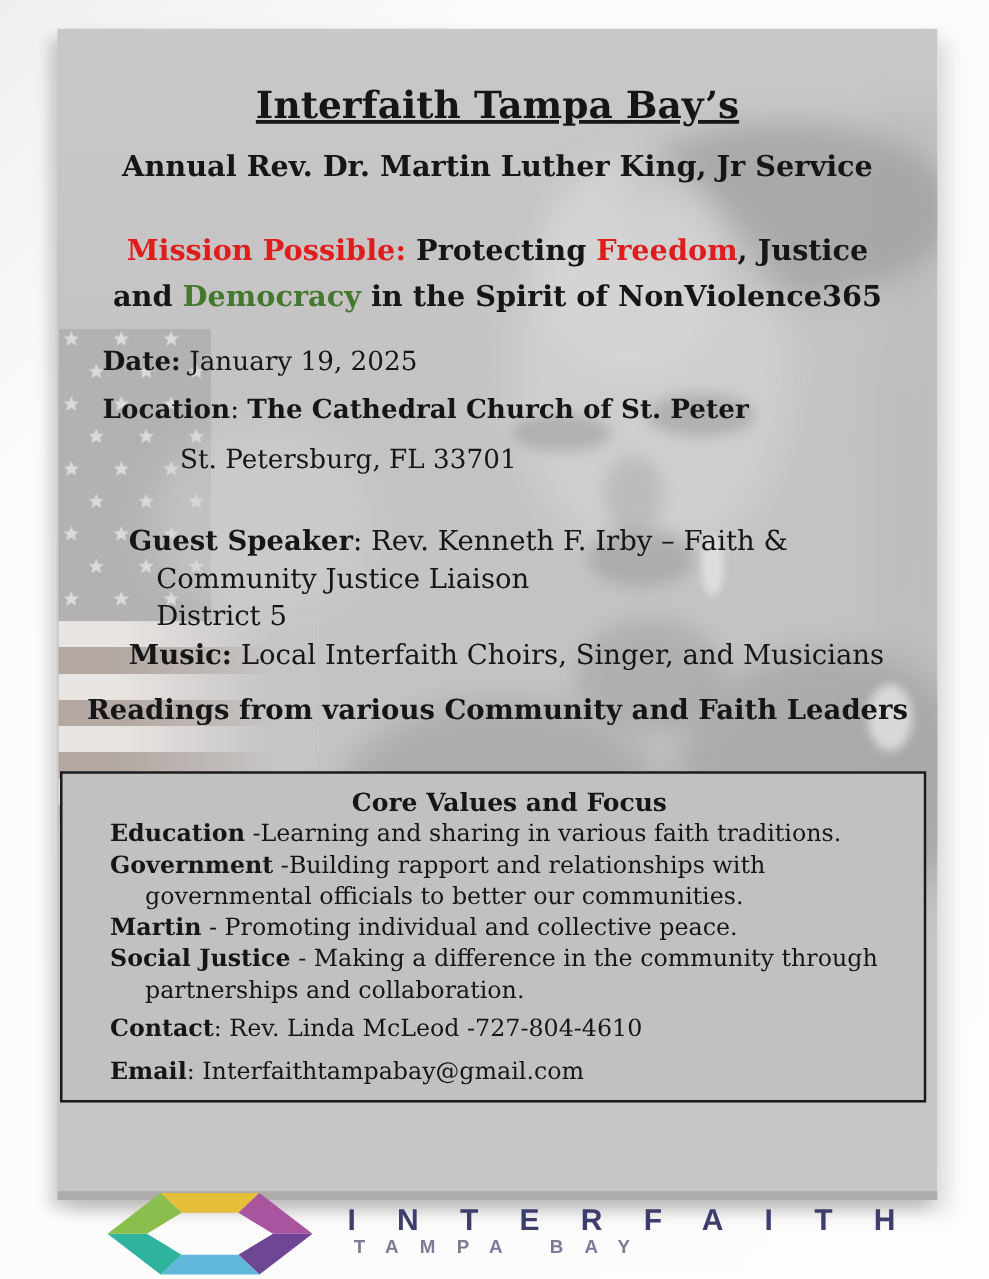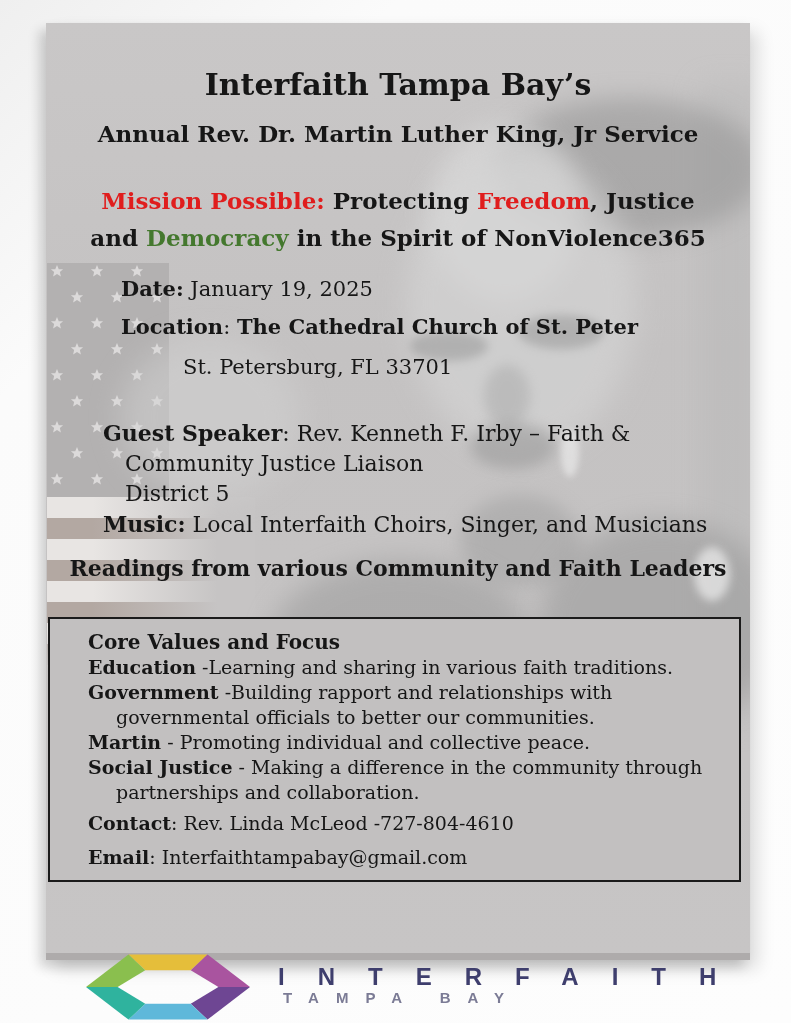--- a/index.html
+++ b/index.html
@@ -39,39 +39,39 @@
   .ph8{left:414px;top:472px;width:120px;height:92px;background:#9e9e9e;opacity:.5;filter:blur(9px);}    
   .ph9{left:224px;top:537px;width:262px;height:164px;background:#9b9b9b;opacity:.55;filter:blur(13px);} 
   .ph10{left:494px;top:497px;width:244px;height:204px;background:#989898;opacity:.55;filter:blur(13px);}
   .ph11{left:648px;top:524px;width:36px;height:54px;background:#ededed;opacity:.7;filter:blur(4px);}    
   .ph12{left:515px;top:406px;width:18px;height:48px;background:#efefef;opacity:.6;filter:blur(3px);}    
   .ph13{left:74px;top:314px;width:180px;height:160px;background:#d2d2d2;opacity:.5;filter:blur(15px);}  
   .ph14{left:654px;top:60px;width:60px;height:640px;background:#b4b4b4;opacity:.35;filter:blur(14px);border-radius:0;} 
 
   
   .content{position:relative;z-index:3;padding-top:44px;}
-  .t1{font-size:30px;line-height:36px;font-weight:bold;text-align:center;margin:0;}
+  .t1{font-size:30px;line-height:36px;font-weight:bold;text-align:center;margin:0;text-decoration:underline;}
   .t2{font-size:23px;line-height:30px;font-weight:bold;text-align:center;margin:16px 0 0;}
   .mission{margin:33px 0 0;font-size:23px;line-height:37px;font-weight:bold;text-align:center;}
   .red{color:#e01d1d;}
   .green{color:#44782e;}
-  .details{margin-top:22px;padding-left:75px;font-size:21px;}
+  .details{margin-top:22px;padding-left:36px;font-size:21px;}
   .detail{line-height:22px;margin:0 0 16px;}
   .b{font-weight:bold;}
   .address{padding-left:62px;line-height:27px;margin-top:4px;}
   .speakers{margin-top:37px;padding-left:57px;font-size:22px;line-height:30px;}
   .cont{padding-left:22px;}
   .readings{margin-top:13px;font-size:22px;line-height:30px;font-weight:bold;text-align:center;}
 
   
   .core-box{
     margin:34px 9px 0 2px;border:2px solid #1b1b1b;background:#c2c0c0;
     padding:8px 12px 2px 38px;font-size:19px;line-height:25px;
   }
-  .cv-head{font-size:20px;line-height:26px;font-weight:bold;margin:2px 0 0;}
+  .cv-head{text-align:center;font-size:20px;line-height:26px;font-weight:bold;margin:2px 0 0;}
   .cv-item{padding-left:28px;text-indent:-28px;margin:0;}
   .cv-contact{margin-top:6px;}
   .cv-email{margin-top:9px;margin-bottom:8px;}
 
   
   .footer{position:absolute;left:0;top:960px;width:708px;height:63px;z-index:4;}
   .logo{position:absolute;left:84px;top:-9px;}
   .brand1{
     position:absolute;left:278px;top:3px;
     font-family:"Liberation Sans","DejaVu Sans",sans-serif;

